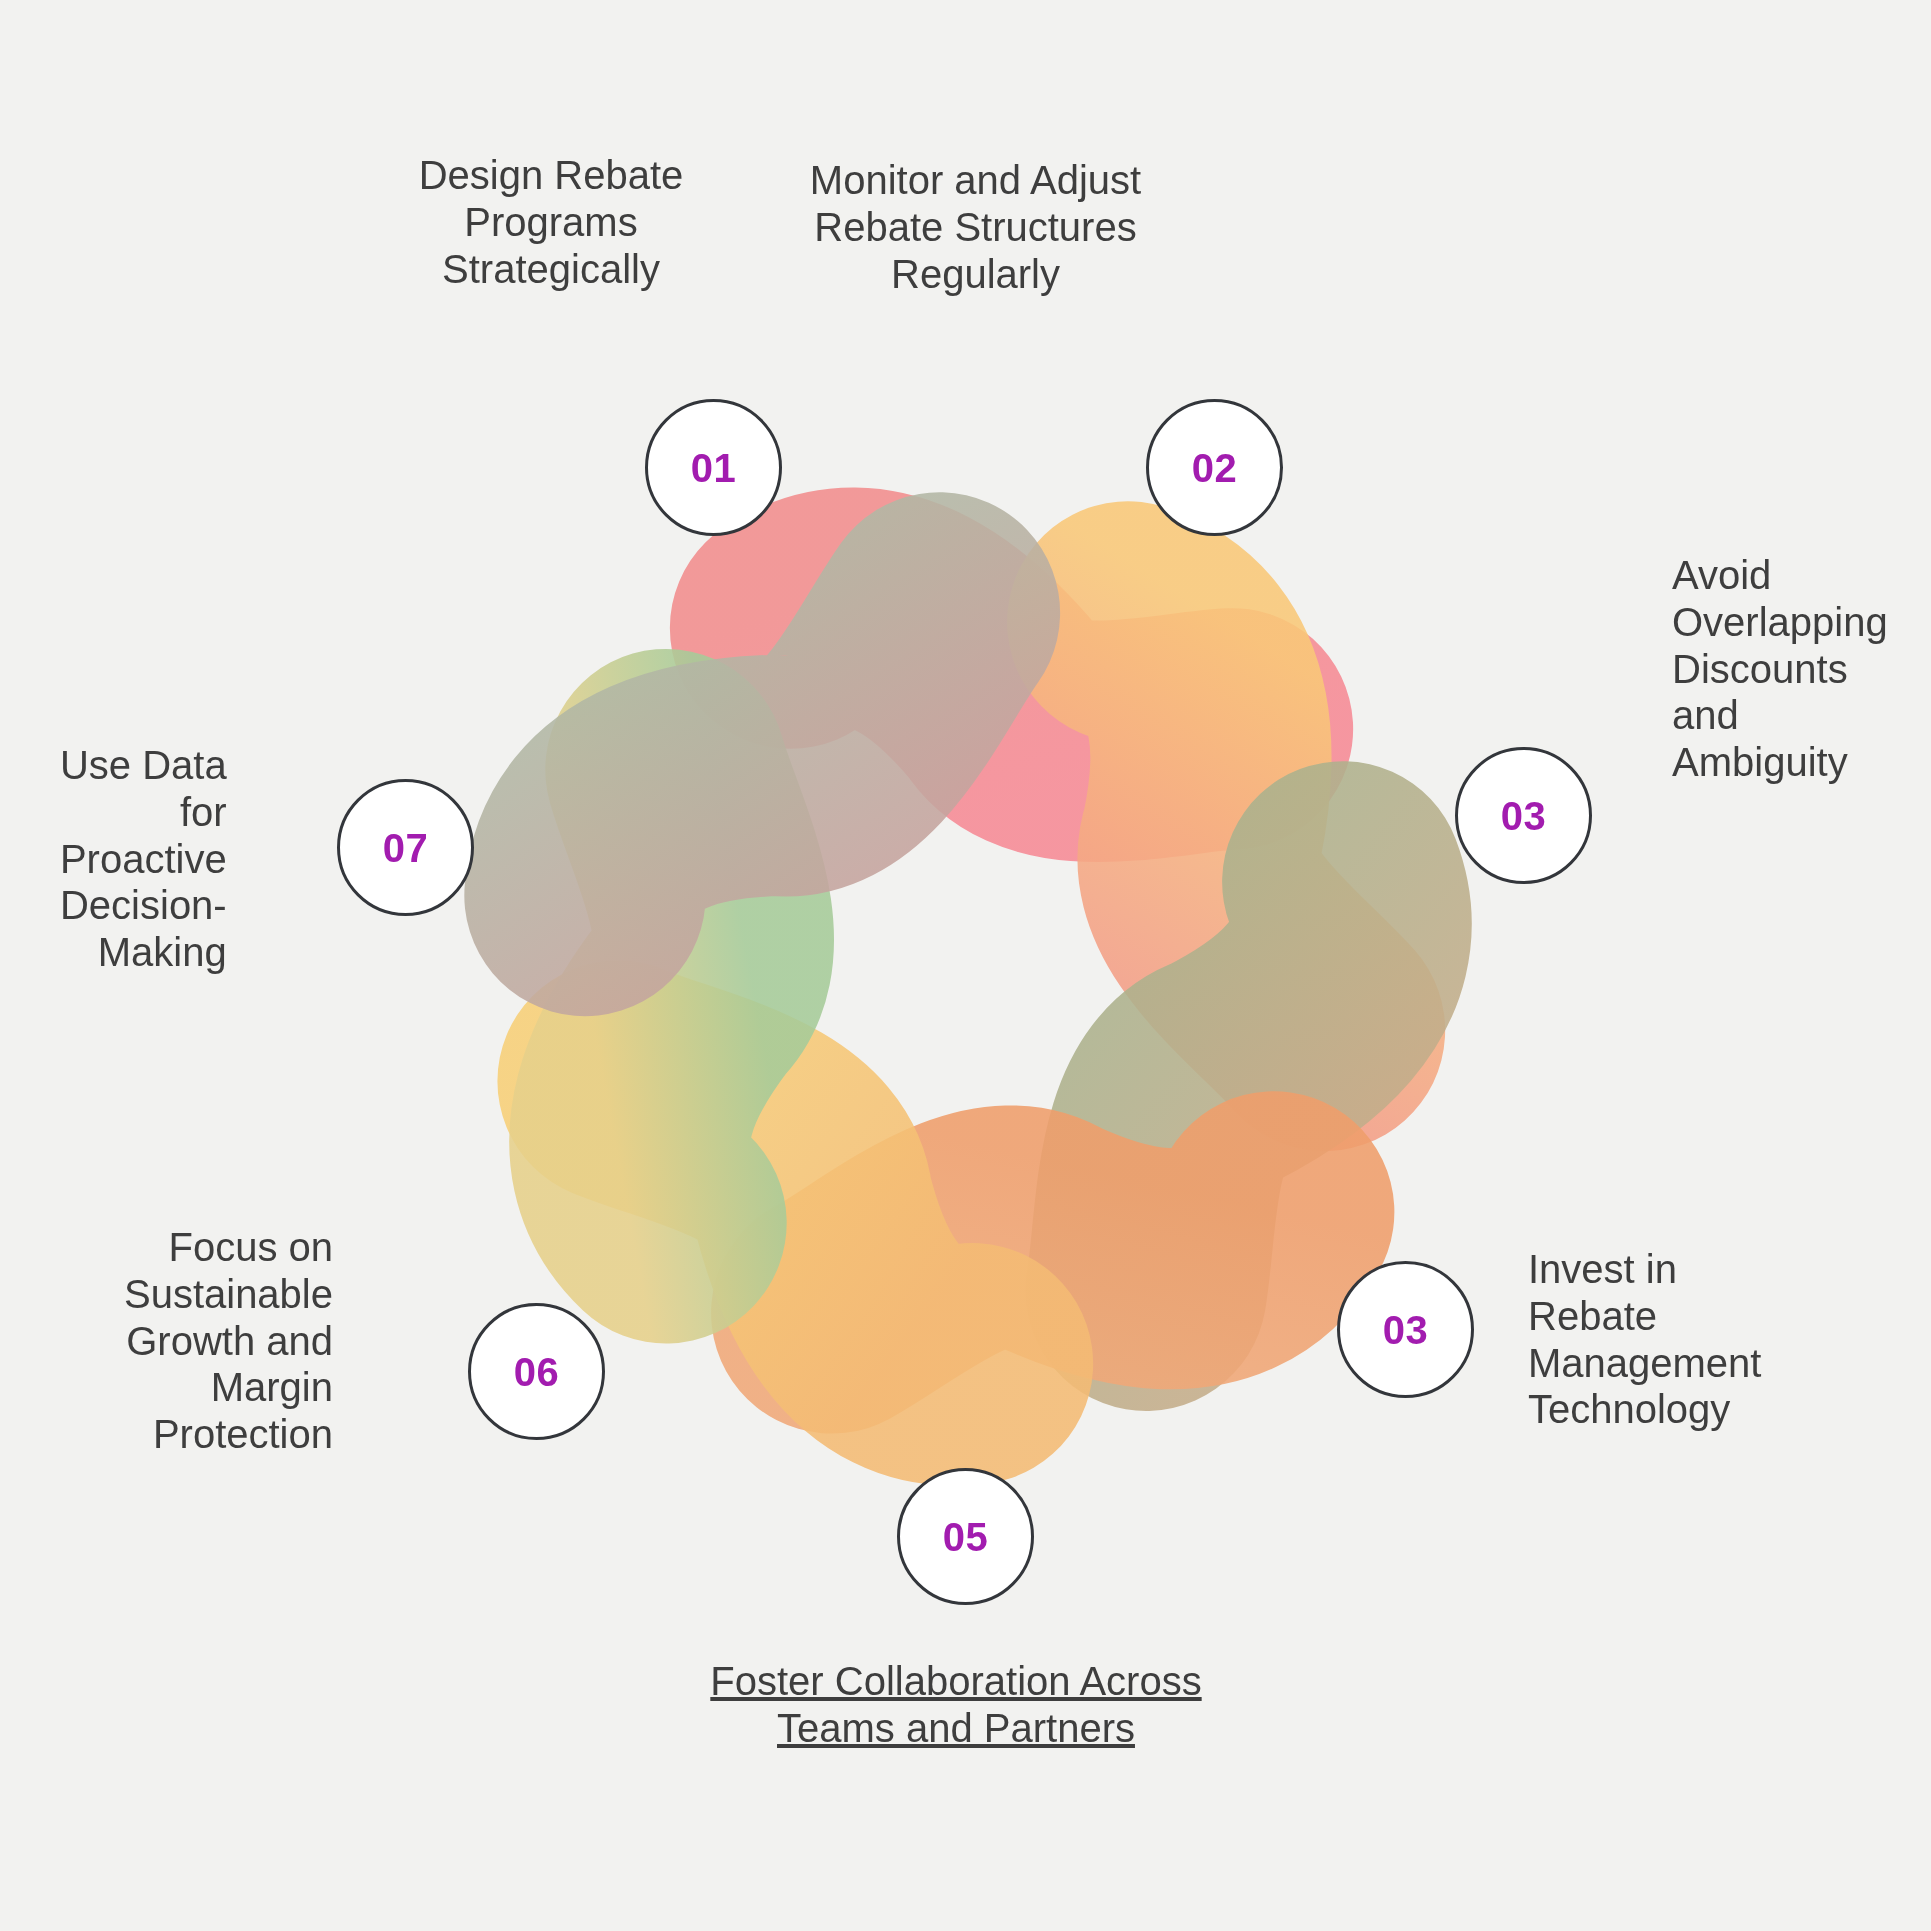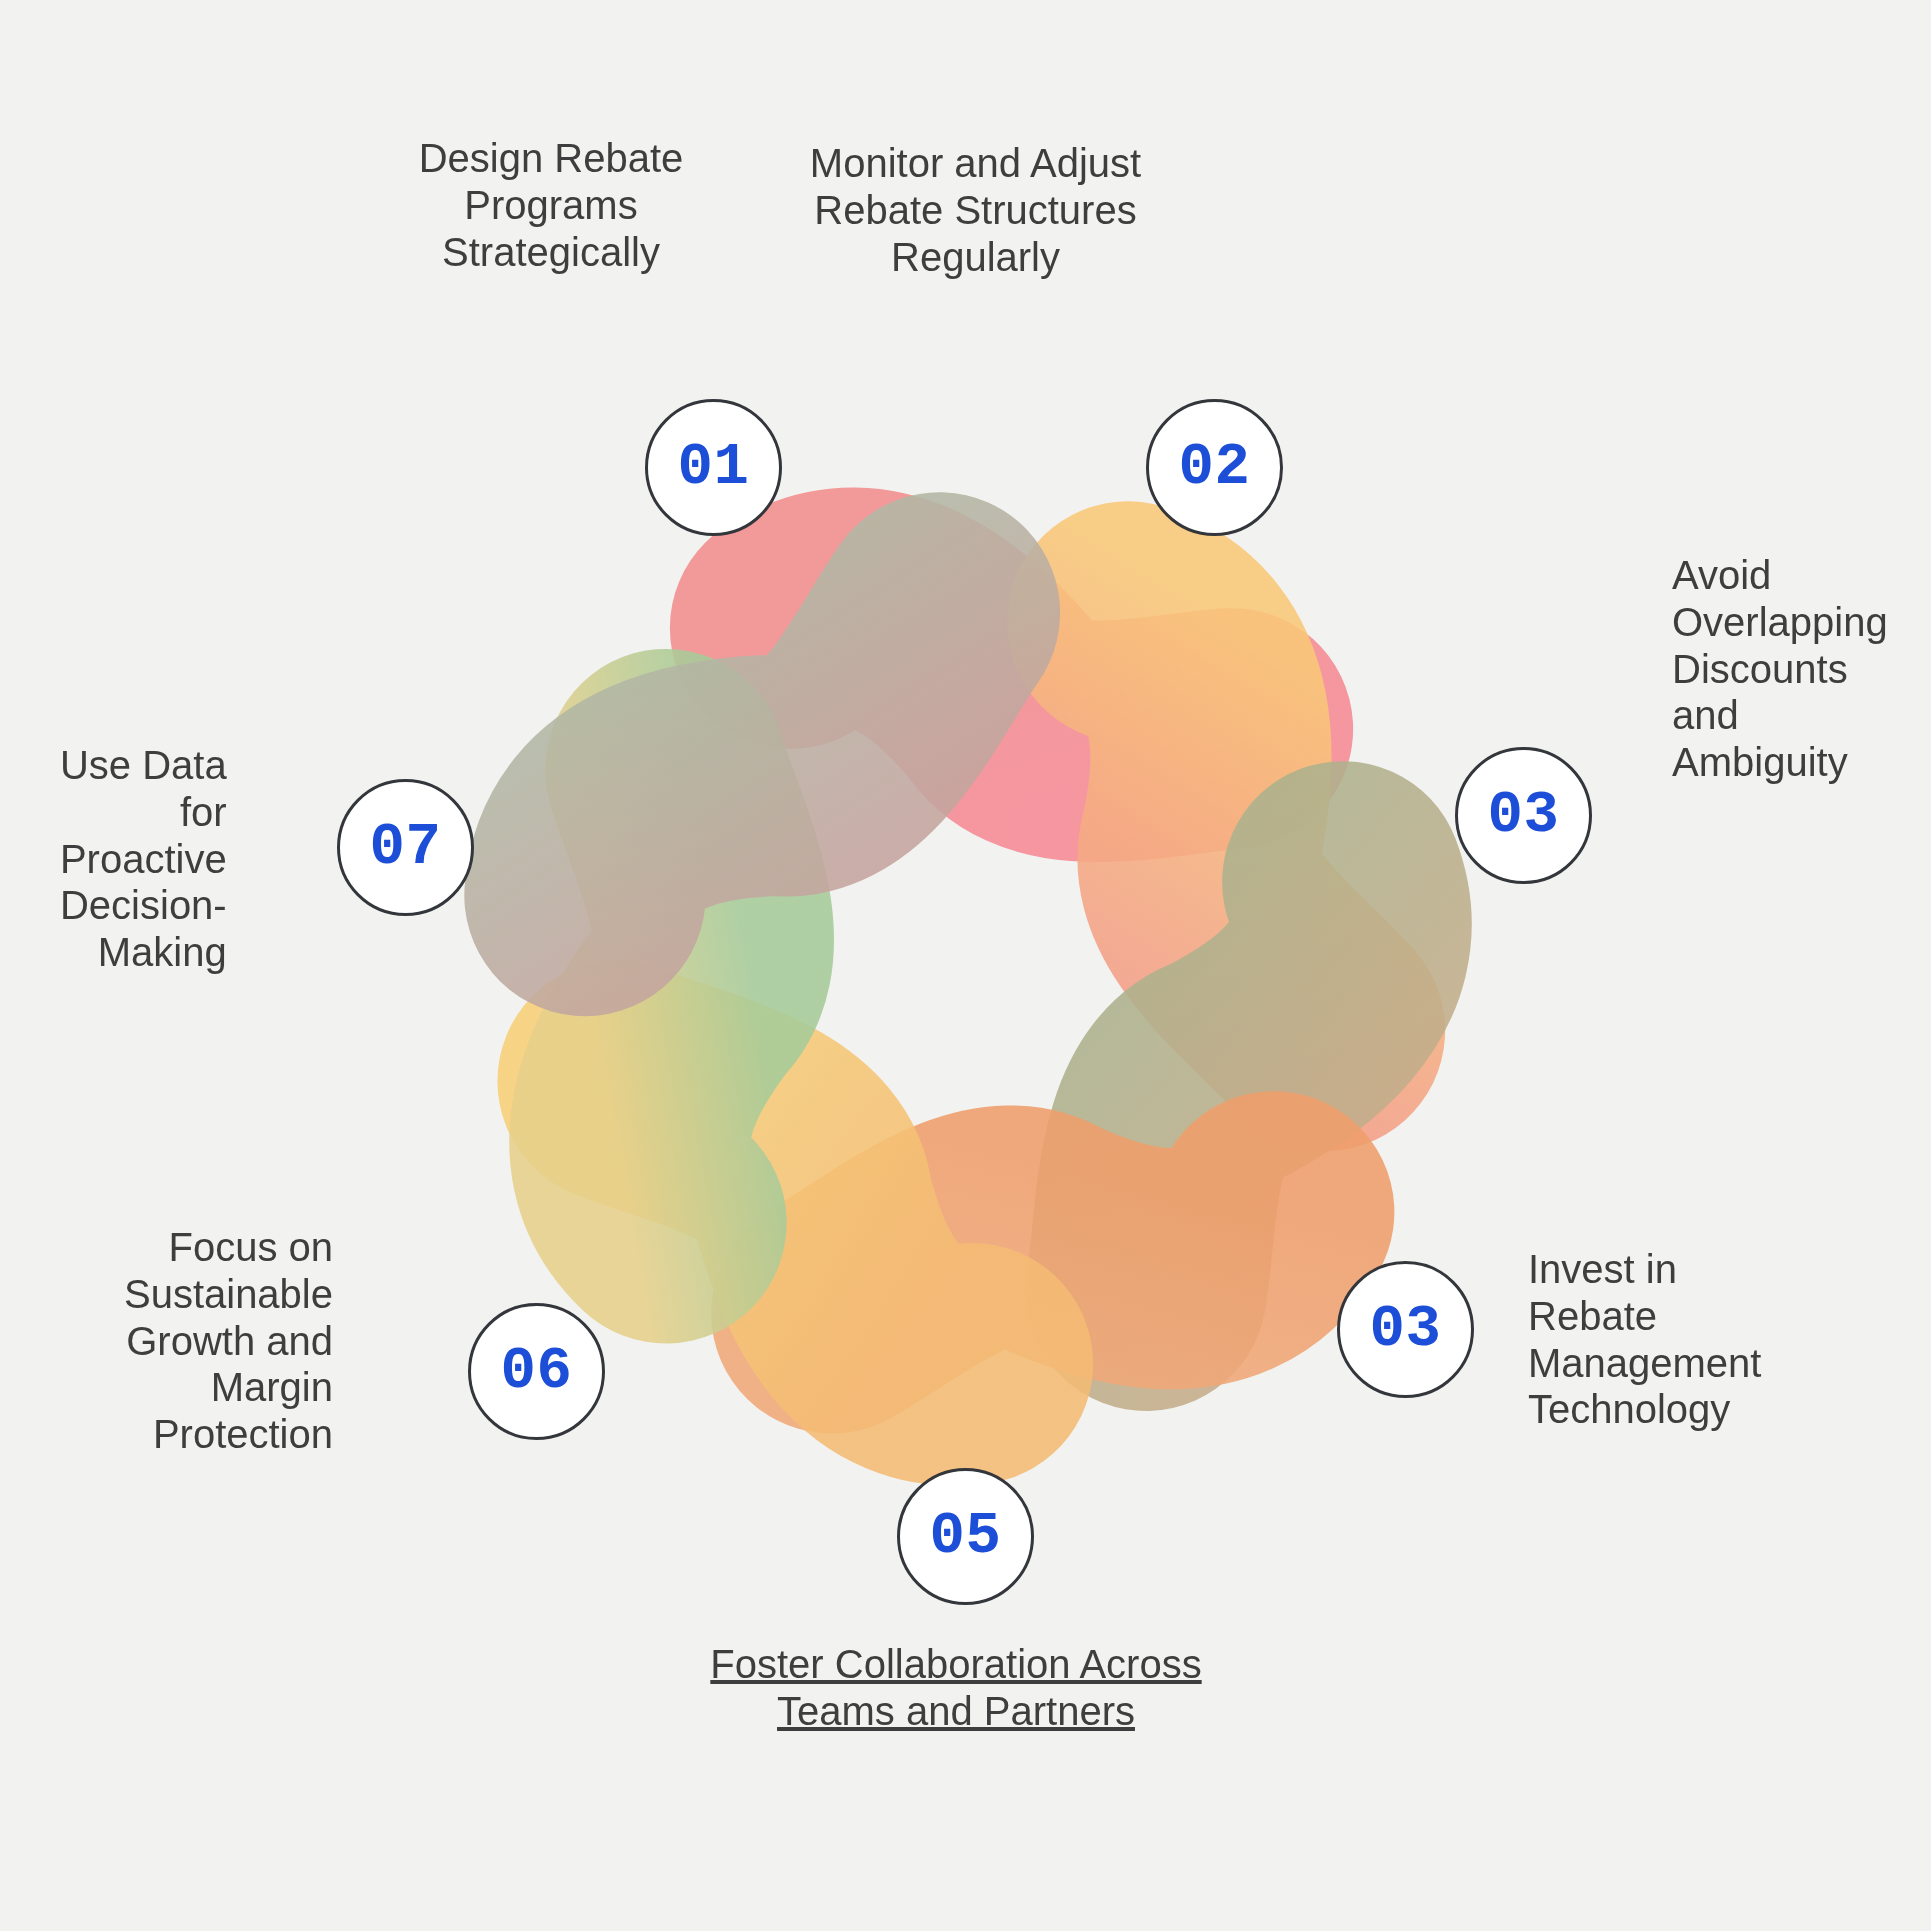--- a/index.html
+++ b/index.html
@@ -49,39 +49,39 @@
     border-radius: 50%;
     background: #ffffff;
     border: 3.9px solid #33363b;
     box-sizing: border-box;
     display: flex;
     align-items: center;
     justify-content: center;
     z-index: 40;
   }
   .step-badge .badge-num {
-    font-size: 59px;
+    font-size: 40px;
     font-weight: bold;
-    color: #1d4ed8;
+    color: #a21caf;
     letter-spacing: 0.5px;
     line-height: 1;
-    font-family: Liberation Mono, monospace;
+    font-family: Liberation Sans, sans-serif;
   }
 
   
   .step-label {
     position: absolute;
     color: #3e3e3e;
     font-size: 40px;
     line-height: 1.17;
     font-family: "Liberation Sans", sans-serif;
     white-space: pre-line;
     z-index: 30;
   }
-  .step-label.align-center { text-align: center; }
+  .step-label.align-center { text-align: center; margin-top: 17px; }
   .step-label.align-left   { text-align: left; }
   .step-label.align-right  { text-align: right; }
 
   
   #label-01 { left: 348px;  top: 135px;  width: 406px; }
   #label-02 { left: 763px;  top: 140px;  width: 425px; }
   #label-03 { left: 1672px; top: 552px;  width: 280px; }
   #label-04 { left: 1528px; top: 1246px; width: 319px; }
   #label-05 { left: 599px;  top: 1641px; width: 714px; text-decoration: underline; }
   #label-06 { left: 39px;   top: 1224px; width: 294px; }

